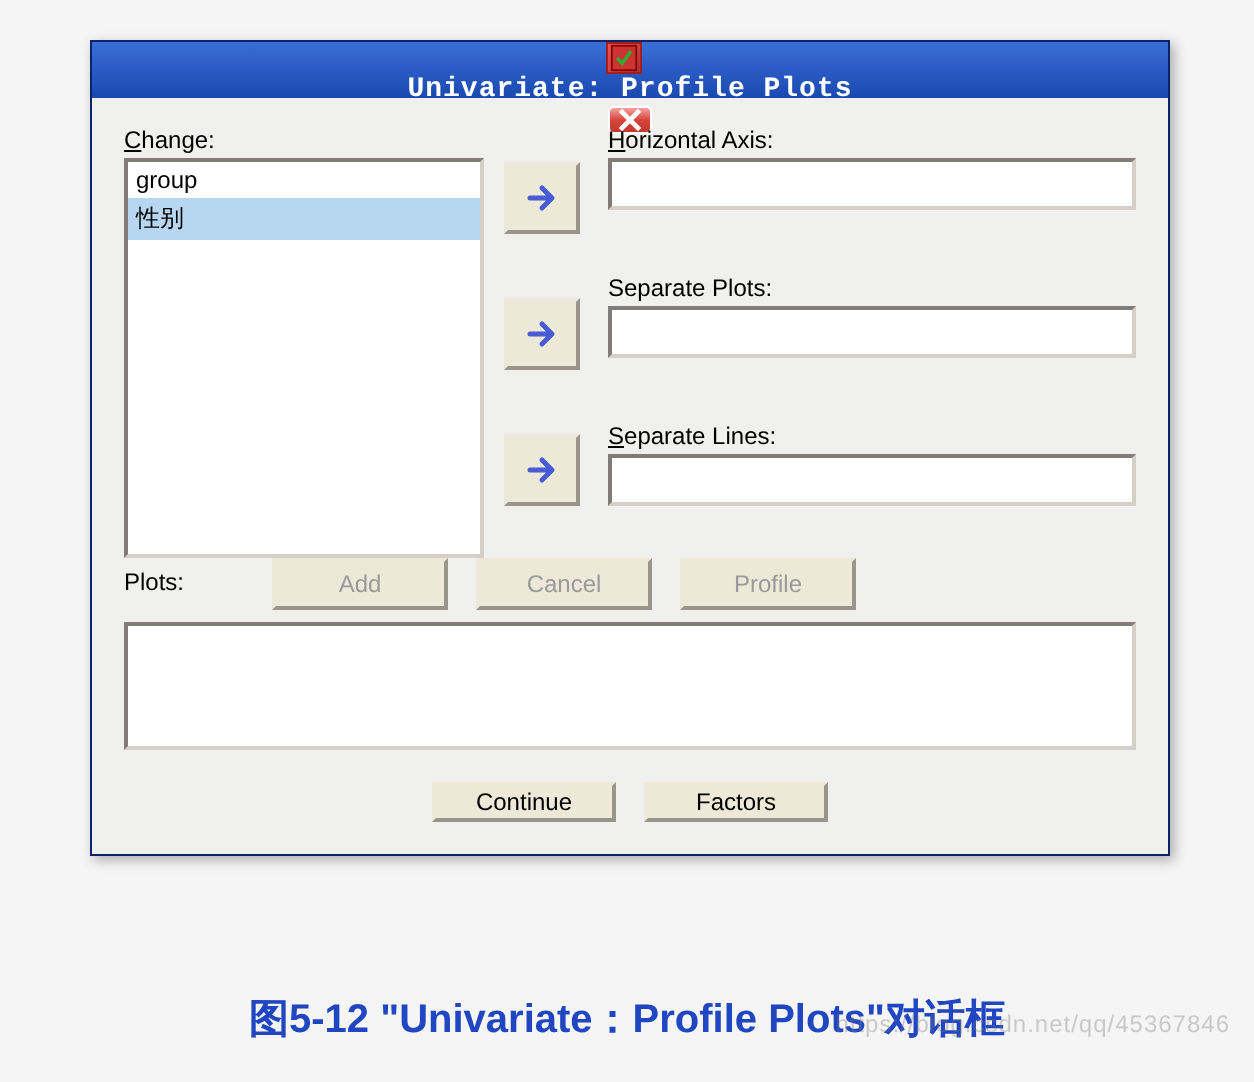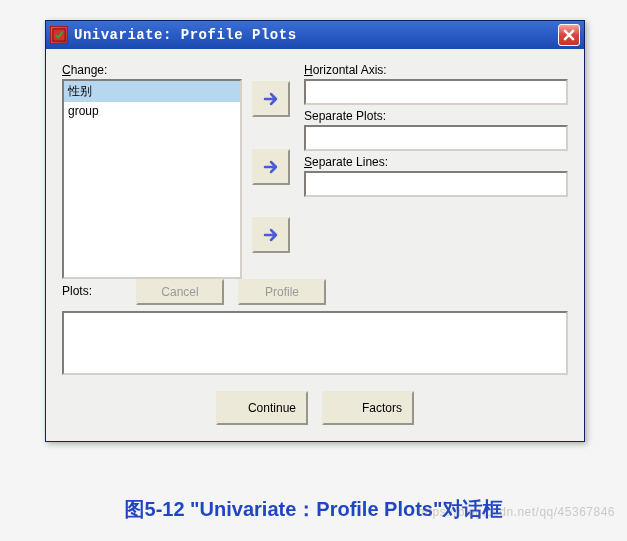--- a/index.html
+++ b/index.html
@@ -22,20 +22,21 @@
     }
     .titlebar {
       background: linear-gradient(to bottom, #3a6ed5 0%, #2a5bc4 50%, #1a4ab0 100%);
       height: 28px;
       display: flex;
       align-items: center;
       padding: 0 4px;
       color: white;
       font-weight: bold;
       font-size: 14px;
+      flex-direction: column;
     }
     .titlebar-icon {
       width: 18px;
       height: 18px;
       background: #d9534f;
       border: 1px solid #a02020;
       margin-right: 6px;
       display: flex;
       align-items: center;
       justify-content: center;
@@ -63,21 +64,21 @@
     .dialog-body {
       padding: 14px 16px 16px 16px;
       background: #f0f0ee;
     }
     .upper {
       display: flex;
       gap: 10px;
     }
     .left-col { width: 180px; }
     .mid-col { width: 42px; display:flex; flex-direction:column; gap: 32px; padding-top: 18px;}
-    .right-col { flex:1; display:flex; flex-direction:column; gap: 4px; }
+    .right-col { flex:1; display:flex; flex-direction:column; gap: 32px; }
 
     .field-label {
       font-size: 12px;
       margin-bottom: 2px;
       display:block;
     }
     .underline-first::first-letter { text-decoration: underline; }
     .listbox {
       border: 2px inset #d4d0c8;
       background: white;
@@ -138,21 +139,21 @@
       background: white;
       height: 64px;
       margin-top: 6px;
     }
     .footer {
       display:flex;
       justify-content:center;
       gap: 14px;
       margin-top: 16px;
     }
-    .footer .btn { min-width: 92px; height: 34px; text-align: right; }
+    .footer .btn { min-width: 92px; height: 20px; }
 
     .caption {
       position:absolute;
       bottom: 18px;
       left: 0;
       width: 627px;
       text-align:center;
       font-size: 20px;
       font-weight: bold;
       color: #2046c2;
@@ -184,22 +185,22 @@
           <path d="M1 1 L9 9 M9 1 L1 9" stroke="white" stroke-width="2"></path>
         </svg>
     </span>
   </div>
 
   <div class="dialog-body">
     <div class="upper">
       <div class="left-col">
         <span class="field-label underline-first">Change:</span>
         <div class="listbox">
+          <div class="listbox-item">group</div>
           <div class="listbox-item selected">性别</div>
-          <div class="listbox-item">group</div>
         </div>
       </div>
 
       <div class="mid-col">
         <div class="move-btn">
           <svg viewBox="0 0 20 20">
               <path d="M4 10 L14 10 M10 5 L15 10 L10 15" stroke="#4a5bd6" stroke-width="2.5" fill="none" stroke-linecap="round" stroke-linejoin="round"></path>
             </svg>
         </div>
         <div class="move-btn">
@@ -225,20 +226,21 @@
         </div>
         <div class="right-slot">
           <span class="field-label underline-first">Separate Lines:</span>
           <input class="textfield" value="" style="">
         </div>
       </div>
     </div>
 
     <div class="plots-row">
       <span class="field-label">Plots:</span>
+      <button class="btn" disabled="">Add</button>
       <button class="btn" disabled="">Cancel</button>
       <button class="btn" disabled="">Profile</button>
     </div>
     <div class="plots-list"></div>
 
     <div class="footer">
       <button class="btn">Continue</button>
       <button class="btn">Factors</button>
     </div>
   </div>

